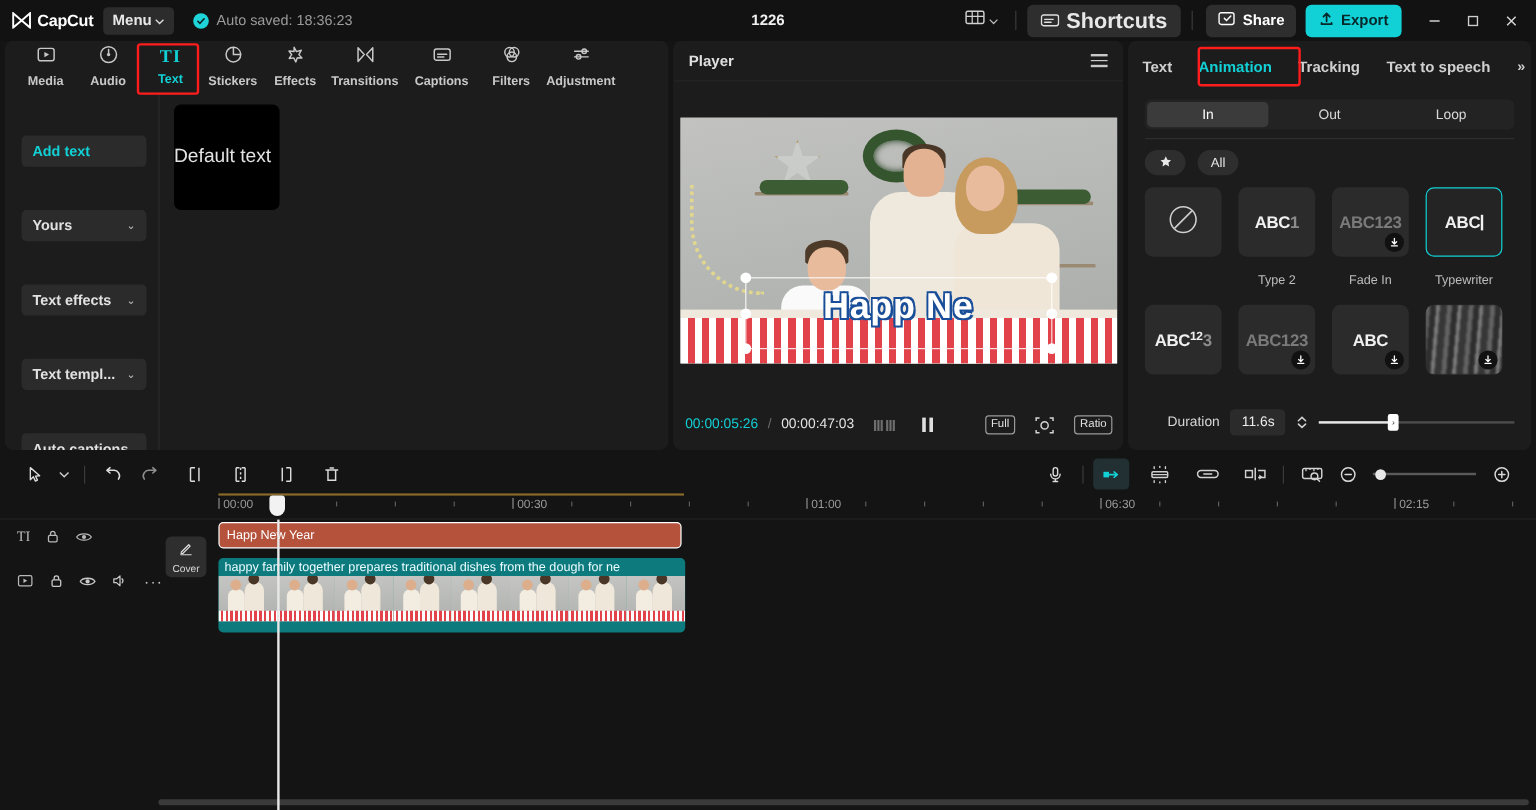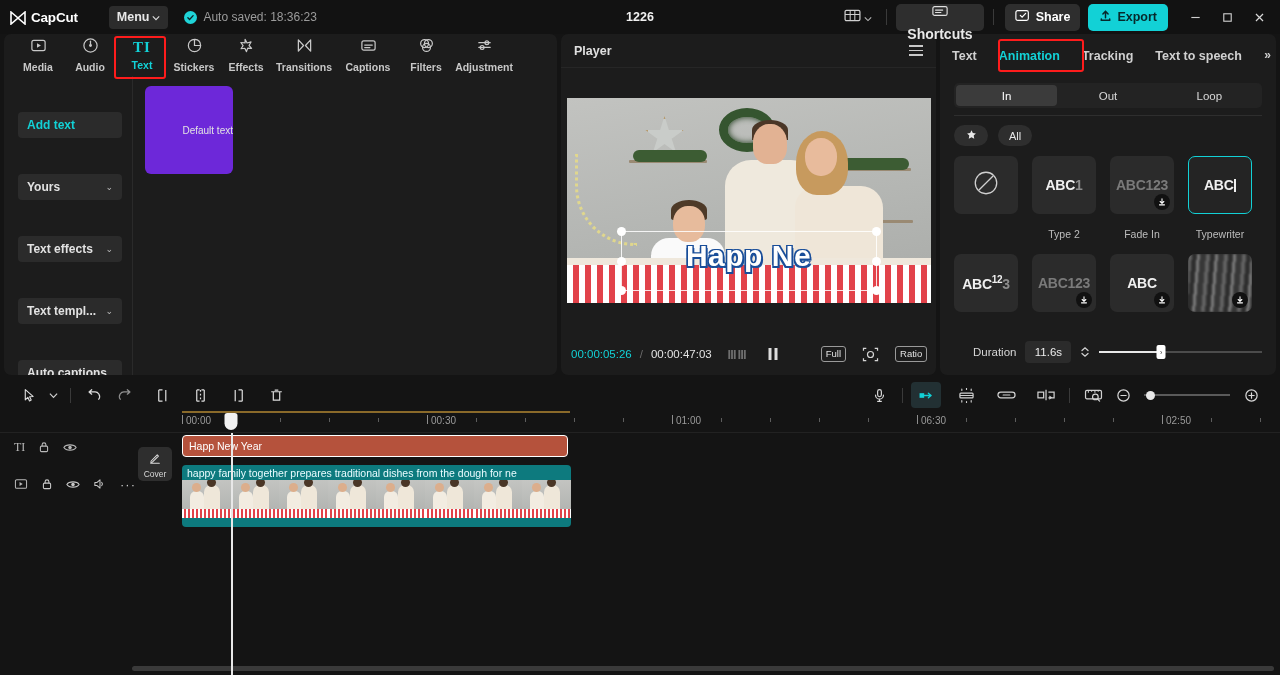--- a/index.html
+++ b/index.html
@@ -11,21 +11,21 @@
     overflow: hidden;
     -webkit-font-smoothing: antialiased;
   }
   .app { width: 1280px; height: 675px; display: flex; flex-direction: column; background: #141414; }
 
   
   .titlebar {
     height: 34px; background: #121212; display: flex; align-items: center;
     padding: 0 6px 0 10px; flex: 0 0 34px; position: relative;
   }
-  .logo { display: flex; align-items: flex-end; gap: 5px; margin-right: 31px; }
+  .logo { display: flex; align-items: center; gap: 5px; margin-right: 8px; }
   .logo-mark { width: 16px; height: 14px; position: relative; }
   .logo-text { font-size: 13.5px; font-weight: bold; color: #fff; letter-spacing: -.2px; }
   .menu-btn {
     background: #2c2c2c; border-radius: 4px; height: 23px; padding: 0 8px;
     display: flex; align-items: center; gap: 3px; font-size: 12.5px; color: #e8e8e8; font-weight: bold;
   }
   .autosave { display: flex; align-items: center; gap: 6px; margin-left: 16px; font-size: 12px; color: #9b9b9b; }
   .check-dot {
     width: 13px; height: 13px; border-radius: 50%; background: #1fd4d8;
     display: flex; align-items: center; justify-content: center;
@@ -33,21 +33,21 @@
   .check-dot svg { width: 9px; height: 9px; }
   .proj-title {
     position: absolute; left: 0; right: 0; text-align: center;
     font-size: 12.5px; color: #f0f0f0; font-weight: bold; pointer-events: none;
   }
   .tb-right { margin-left: auto; display: flex; align-items: center; gap: 2px; z-index: 2; }
   .layout-btn { display: flex; align-items: center; gap: 3px; padding: 4px 5px; border-radius: 4px; }
   .vdiv { width: 1px; height: 16px; background: #3a3a3a; margin: 0 7px; }
   .shortcuts-btn {
     background: #2e2e2e; border-radius: 5px; height: 27px; padding: 0 11px;
-    display: flex; align-items: center; gap: 6px; font-size: 14px; color: #e8e8e8; font-weight: bold; flex-direction: column;
+    display: flex; align-items: center; gap: 6px; font-size: 18px; color: #e8e8e8; font-weight: bold;
   }
   .share-btn {
     background: #2e2e2e; border-radius: 5px; height: 27px; padding: 0 10px;
     display: flex; align-items: center; gap: 5px; font-size: 12.5px; color: #fff; font-weight: bold;
     margin-left: 2px;
   }
   .export-btn {
     background: #12d1d6; border-radius: 5px; height: 27px; padding: 0 11px;
     display: flex; align-items: center; gap: 5px; font-size: 12.5px; color: #06292b; font-weight: bold;
     margin-left: 6px;
@@ -75,22 +75,22 @@
   .lp-body { flex: 1; display: flex; }
   .lp-nav { width: 128px; padding: 8px 10px 8px 14px; display: flex; flex-direction: column; gap: 8px; }
   .navitem {
     height: 26px; background: #2b2b2b; border-radius: 4px; display: flex; align-items: center;
     padding: 0 9px; font-size: 12px; color: #e2e2e2; font-weight: bold; justify-content: space-between; margin-top: 28px;
   }
   .navitem.accent { color: #12d1d6; }
   .navitem .chev { font-size: 9px; color: #bdbdbd; font-weight: normal; }
   .lp-content { flex: 1; border-left: 1px solid #2a2a2a; padding: 10px 12px; }
   .text-card {
-    width: 88px; height: 88px; background: #6d28d9; border-radius: 6px;
-    display: flex; align-items: center; justify-content: flex-end; font-size: 10px; color: #e3e3e3;
+    width: 88px; height: 88px; background: #000000; border-radius: 6px;
+    display: flex; align-items: center; justify-content: flex-start; font-size: 16px; color: #e3e3e3;
   }
 
   
   .player { width: 375px; background: #1c1c1c; border-radius: 7px; display: flex; flex-direction: column; overflow: hidden; }
   .player-head { height: 34px; display: flex; align-items: center; padding: 0 13px; border-bottom: 1px solid #262626; }
   .player-head .ph-title { font-size: 12.5px; color: #e0e0e0; font-weight: bold; }
   .hamburger { margin-left: auto; display: flex; flex-direction: column; gap: 3px; }
   .hamburger i { display: block; width: 14px; height: 1.6px; background: #c9c9c9; }
   .stage { flex: 1; display: flex; align-items: center; justify-content: center; background: #1c1c1c; padding: 6px 0; }
   .video-frame { width: 364px; height: 205px; position: relative; overflow: hidden; background: #b9bbb8; }
@@ -807,21 +807,21 @@
             <span class="tick" style="left:638px;"></span>
           <span class="tick" style="left:687px;"></span>
             <span class="tick" style="left:736px;"></span>
           <span class="tick major" style="left:785px;"></span>
           <span class="ruler-lab" style="left:789px;">06:30</span>
           <span class="tick" style="left:834px;"></span>
             <span class="tick" style="left:883px;"></span>
           <span class="tick" style="left:932px;"></span>
             <span class="tick" style="left:981px;"></span>
           <span class="tick major" style="left:1030px;"></span>
-          <span class="ruler-lab" style="left:1034px;">02:50</span>
+          <span class="ruler-lab" style="left:1034px;">02:15</span>
           <span class="tick" style="left:1079px;"></span>
             <span class="tick" style="left:1128px;"></span>
         </div>
       </div>
 
       <div class="tracks">
 
         <div class="track-head" style="top:2px; height:24px;">
           <span class="th-ico" style="font-family:'Liberation Serif',serif; font-size:12px;">TI</span>
           <span class="th-ico">

